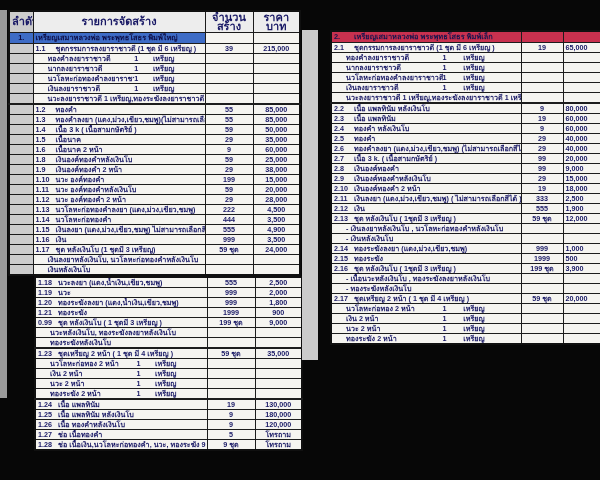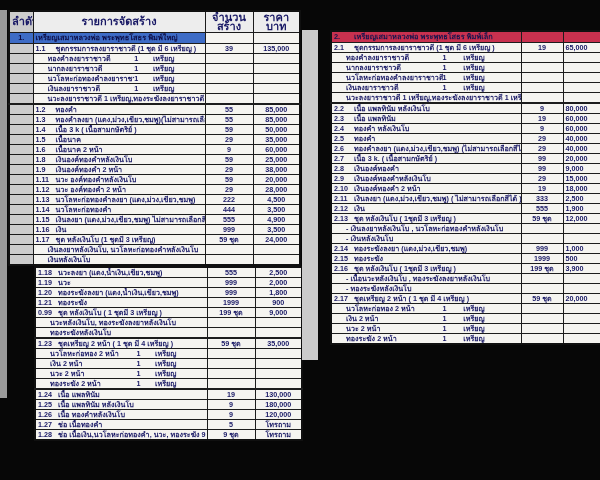--- a/index.html
+++ b/index.html
@@ -63,21 +63,21 @@
           <tr class="secrow sec1">
             <td class="c-order blue">1.</td>
             <td class="c-descA blue">เหรียญเสมาหลวงพ่อ พระพุทธโสธร พิมพ์ใหญ่</td>
             <td class="c-qtyA"></td>
             <td class="c-priceA"></td>
           </tr>
           <tr>
             <td class="c-order"></td>
             <td class="c-descA"><span class="no">1.1</span><span class="dtext">ชุดกรรมการลงยาราชาวดี    (1 ชุด มี 6 เหรียญ )</span></td>
             <td class="c-qtyA">39</td>
-            <td class="c-priceA">135,000</td>
+            <td class="c-priceA">215,000</td>
           </tr>
           <tr>
             <td class="c-order"></td>
             <td class="c-descA sub">
               <div class="subflex">
                 <span class="sub-n">ทองคำลงยาราชาวดี</span>
                 <span class="sub-q">1</span>
                 <span class="sub-u">เหรียญ</span>
               </div>
             </td>
@@ -160,20 +160,26 @@
             <td class="c-order"></td>
             <td class="c-descA"><span class="no">1.8</span><span class="dtext">เงินองค์ทองคำหลังเงินโบ</span></td>
             <td class="c-qtyA">59</td>
             <td class="c-priceA">25,000</td>
           </tr>
           <tr>
             <td class="c-order"></td>
             <td class="c-descA"><span class="no">1.9</span><span class="dtext">เงินองค์ทองคำ 2 หน้า</span></td>
             <td class="c-qtyA">29</td>
             <td class="c-priceA">38,000</td>
+          </tr>
+          <tr>
+            <td class="c-order"></td>
+            <td class="c-descA"><span class="no">1.10</span><span class="dtext">นวะ องค์ทองคำ</span></td>
+            <td class="c-qtyA">199</td>
+            <td class="c-priceA">15,000</td>
           </tr>
           <tr>
             <td class="c-order"></td>
             <td class="c-descA"><span class="no">1.11</span><span class="dtext">นวะ องค์ทองคำหลังเงินโบ</span></td>
             <td class="c-qtyA">59</td>
             <td class="c-priceA">20,000</td>
           </tr>
           <tr>
             <td class="c-order"></td>
             <td class="c-descA"><span class="no">1.12</span><span class="dtext">นวะ องค์ทองคำ 2 หน้า</span></td>

